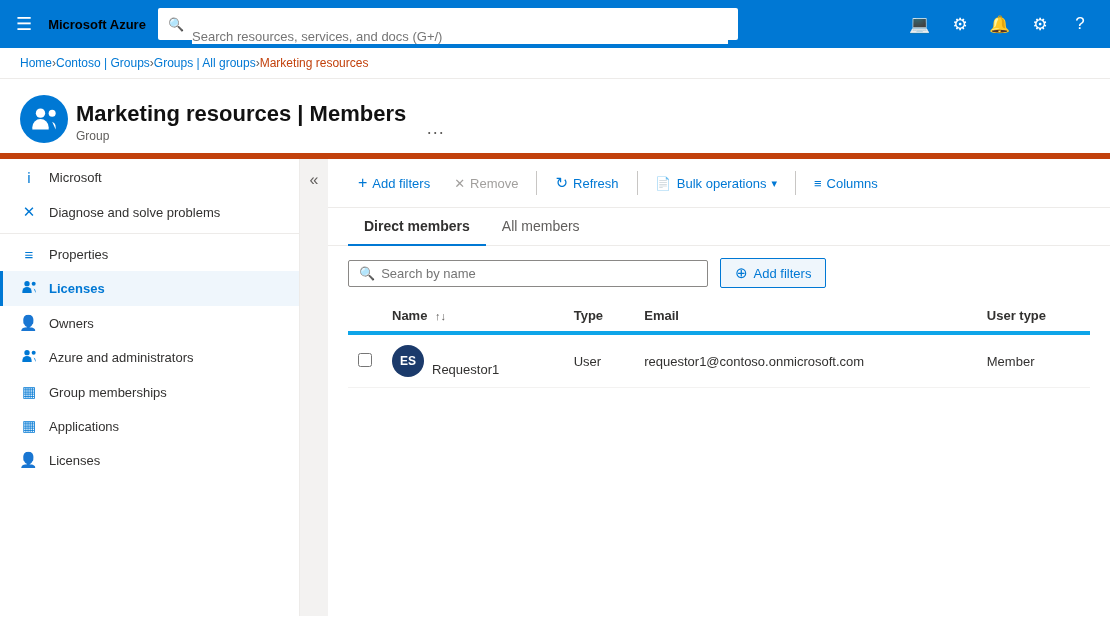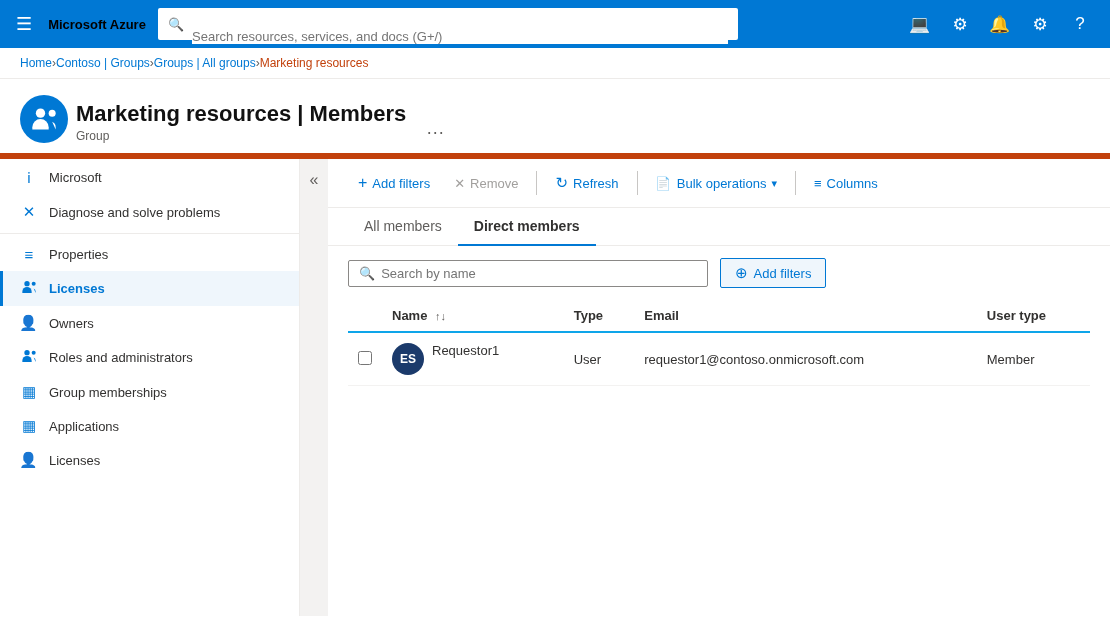--- a/index.html
+++ b/index.html
@@ -197,32 +197,32 @@
 
     
     .table-container { padding: 0 20px; }
     .data-table { width: 100%; border-collapse: collapse; }
     .data-table th {
       text-align: left;
       font-size: 13px;
       font-weight: 600;
       color: #323130;
       padding: 8px 10px;
-      border-bottom: 2px solid #0ea5e9;
+      border-bottom: 4px solid #0ea5e9;
     }
     .data-table td {
       padding: 10px 10px;
       font-size: 13px;
       color: #323130;
       border-bottom: 1px solid #f3f2f1;
       vertical-align: middle;
     }
     .sort-icon { font-size: 11px; margin-left: 4px; color: #605e5c; }
     .checkbox-cell { width: 32px; }
-    .avatar-cell { display: flex; align-items: flex-start; gap: 8px; }
+    .avatar-cell { display: flex; align-items: flex-end; gap: 8px; }
     .avatar {
       width: 32px;
       height: 32px;
       border-radius: 50%;
       background: #1b3a6b;
       color: #fff;
       font-size: 12px;
       font-weight: 600;
       display: flex;
       align-items: center;
@@ -309,21 +309,21 @@
     </div>
     <div class="sidebar-item">
       <span class="icon">
         <svg width="16" height="16" viewBox="0 0 24 24" fill="#0078d4">
           <circle cx="9" cy="7" r="4"></circle>
           <path d="M2 21v-2a7 7 0 0 1 14 0v2"></path>
           <circle cx="19" cy="7" r="3"></circle>
           <path d="M22 21v-2a5 5 0 0 0-3-4.6"></path>
         </svg>
       </span>
-      <span>Roles and administrators</span>
+      <span>Azure and administrators</span>
     </div>
     <div class="sidebar-item">
       <span class="icon" style="color:#0078d4;">▦</span>
       <span>Group memberships</span>
     </div>
     <div class="sidebar-item">
       <span class="icon" style="color:#0078d4;">▦</span>
       <span>Applications</span>
     </div>
     <div class="sidebar-item">
@@ -359,22 +359,22 @@
         <span style="font-size:11px;">▾</span>
       </button>
       <div class="toolbar-separator"></div>
       <button class="toolbar-btn">
         <span>≡</span>
         <span>Columns</span>
       </button>
     </div>
 
     <div class="tabs">
+      <div class="tab active">Direct members</div>
       <div class="tab">All members</div>
-      <div class="tab active">Direct members</div>
     </div>
 
     <div class="filter-row">
       <div class="search-box">
         <span class="search-icon">🔍</span>
         <input type="text" placeholder="Search by name" style="">
       </div>
       <button class="add-filter-btn">
         <span style="font-size:15px;">⊕</span>
         <span>Add filters</span>

